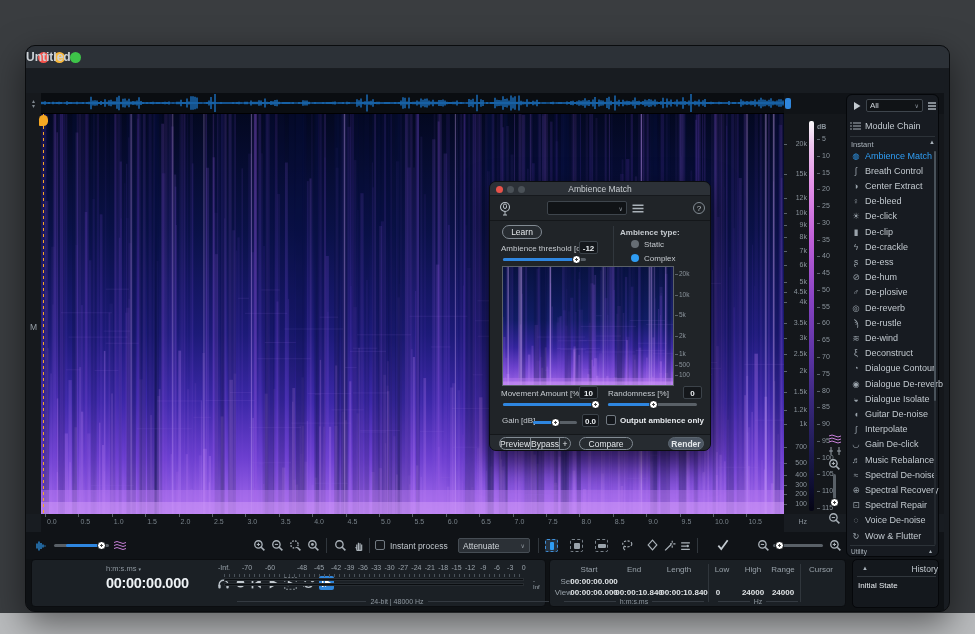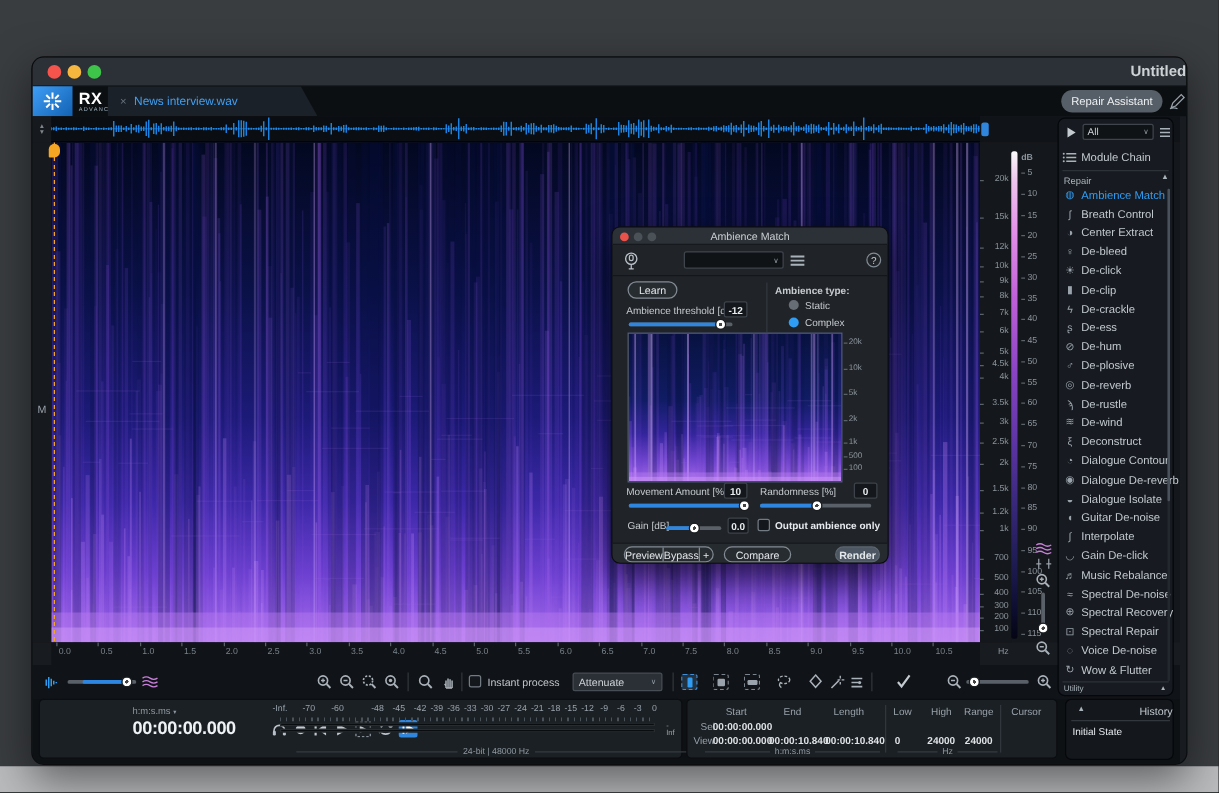--- a/index.html
+++ b/index.html
@@ -5,21 +5,21 @@
   html,body{margin:0;padding:0;background:#222;}
   *{box-sizing:border-box;font-family:"Liberation Sans","DejaVu Sans",sans-serif;}
   .stage{position:relative;width:975px;height:634px;background:#3a3d40;overflow:hidden;}
   .desk-bottom{position:absolute;left:0;top:613px;width:975px;height:21px;background:#b9bbbd;}
   .abs{position:absolute;}
   .window{position:absolute;left:25px;top:45px;width:925px;height:567px;background:#181c21;
           border-radius:10px;border:1px solid #0a0c0e;overflow:hidden;box-shadow:0 12px 35px rgba(0,0,0,.5);}
   
   .titlebar{position:absolute;left:0;top:0;width:100%;height:23px;background:#2c3137;border-bottom:1px solid #1a1d21;}
   .light{position:absolute;top:6px;width:11px;height:11px;border-radius:50%;}
-  .win-title{position:absolute;left:0;top:4px;width:100%;text-align:right;font-size:12px;font-weight:bold;color:#cdd2d6;}
+  .win-title{position:absolute;left:0;top:4px;width:100%;text-align:left;font-size:12px;font-weight:bold;color:#cdd2d6;}
   
   .tabbar{position:absolute;left:0;top:23px;width:100%;height:24px;background:#0c0f12;}
   .logo-tile{position:absolute;left:0;top:0;width:32px;height:24px;background:linear-gradient(135deg,#3f9ef5,#1262b4);display:flex;align-items:center;justify-content:center;}
   .rx-word{position:absolute;left:37px;top:2px;color:#fff;font-size:13px;font-weight:bold;letter-spacing:.5px;}
   .rx-sub{position:absolute;left:37px;top:16px;color:#9fb3c2;font-size:4.5px;letter-spacing:1px;}
   .tab{position:absolute;left:60px;top:0;width:168px;height:24px;background:#1b2129;
        clip-path:polygon(0 0,92% 0,100% 100%,0 100%);display:flex;align-items:center;padding-left:10px;gap:6px;}
   .tab-close{color:#6c757d;font-size:9px;}
   .tab-label{color:#3fa0f3;font-size:9.5px;}
   .ra-btn{position:absolute;left:823px;top:3px;width:81px;height:18px;background:#565f67;border-radius:9px;
@@ -116,37 +116,20 @@
 
   <div class="window" id="win">
 
     <div class="titlebar">
       <div class="light" style="left:12px;background:#f5544d;"></div>
       <div class="light" style="left:28px;background:#f6b73e;"></div>
       <div class="light" style="left:44px;background:#3ec449;"></div>
       <div class="win-title">Untitled</div>
     </div>
 
-    <div class="tabbar">
-      <div class="logo-tile">
-        <svg width="16" height="16" viewBox="0 0 16 16">
-          <path d="M8 1 V6 M8 10 V15 M1 8 H6 M10 8 H15 M3 3 L6 6 M10 10 L13 13 M13 3 L10 6 M6 10 L3 13" stroke="#fff" stroke-width="1.6" fill="none"></path>
-        </svg>
-      </div>
-      <div class="rx-word">RX</div>
-      <div class="rx-sub">ADVANCED</div>
-      <div class="tab">
-        <span class="tab-close">×</span>
-        <span class="tab-label">News interview.wav</span>
-      </div>
-      <div class="ra-btn">Repair Assistant</div>
-      <svg class="abs" style="left:908px;top:4px;" width="16" height="16" viewBox="0 0 16 16">
-        <path d="M3 13 l1.2-3.5 L11 2.7 l2.3 2.3 -6.8 6.8 Z M2 14 q3-1.5 6 0" stroke="#98a1a9" stroke-width="1" fill="none"></path>
-      </svg>
-    </div>
 
     <div class="ov-ctrl">
         <span>▴</span>
         <span>▾</span>
       </div>
     <div class="overview" id="overview">
         <svg viewBox="0 0 743 21" preserveAspectRatio="none" width="100%" height="100%">
           <rect x="0" y="10" width="743" height="1" fill="#1f8cf0" opacity="0.55"></rect>
           <path d="M0 9.20053579993571 V11.79946420006429 M2 9.236718168871812 V11.763281831128188 M4 8.677613989276631 V12.322386010723369 M6 9.753614982475348 V11.246385017524652 M8 9.364827551615809 V11.635172448384191 M10 9.970880395160467 V11.029119604839533 M12 9.313325606339298 V11.686674393660702 M14 9.631155264205837 V11.368844735794163 M16 9.569861753084632 V11.430138246915368 M18 9.27461242940026 V11.72538757059974 M20 9.444964561725484 V11.555035438274516 M22 9.879895717967253 V11.120104282032747 M24 9.823876172594668 V11.176123827405332 M26 8.684812335984228 V12.315187664015772 M28 9.54912019239232 V11.45087980760768 M30 9.503096934921619 V11.496903065078381 M32 9.808566901743676 V11.191433098256324 M34 9.771685296190757 V11.228314703809243 M36 9.228566978512596 V11.771433021487404 M38 9.600778713263933 V11.399221286736067 M40 9.766493981222853 V11.233506018777147 M42 9.417247233268455 V11.582752766731545 M44 9.95403102522438 V11.04596897477562 M46 9.39329318998125 V11.60670681001875 M48 9.256135389343095 V11.743864610656905 M50 4.0428458005999515 V16.957154199400048 M52 7.780245134727167 V13.219754865272833 M54 7.7134576333336975 V13.286542366666303 M56 7.835236836516248 V13.164763163483752 M58 9.48666168584994 V11.51333831415006 M60 8.291258800064504 V12.708741199935496 M62 9.431678523735687 V11.568321476264313 M64 6.437666808928187 V14.562333191071813 M66 9.188705876772259 V11.811294123227741 M68 7.63103259086253 V13.36896740913747 M70 7.157388309422708 V13.842611690577293 M72 8.575242694644418 V12.424757305355582 M74 8.685844017820905 V12.314155982179095 M76 4.494247918056872 V16.50575208194313 M78 2.848149521393151 V18.15185047860685 M80 9.238760921797503 V11.761239078202497 M82 6.1636293541850105 V14.83637064581499 M84 5.752281789454945 V15.247718210545056 M86 7.908622414754042 V13.091377585245958 M88 5.972229414141728 V15.027770585858272 M90 9.003248605062026 V11.996751394937974 M92 8.440621569765444 V12.559378430234556 M94 8.607144104681433 V12.392855895318567 M96 7.936132401742411 V13.06386759825759 M98 4.444742916204109 V16.55525708379589 M100 8.343057797668994 V12.656942202331006 M102 9.51802696004418 V11.48197303995582 M104 9.763583159709155 V11.236416840290845 M106 9.475556896755265 V11.524443103244735 M108 9.667510614016797 V11.332489385983203 M110 9.394555670858619 V11.605444329141381 M112 9.31376302471094 V11.68623697528906 M114 9.783832782033754 V11.216167217966246 M116 9.418788021159726 V11.581211978840274 M118 9.538279364043046 V11.461720635956954 M120 9.790766948364102 V11.209233051635898 M122 9.320921096262019 V11.679078903737981 M124 9.255314002211819 V11.744685997788181 M126 9.558853499013397 V11.441146500986603 M128 9.034870218813824 V11.965129781186176 M130 9.89562960932759 V11.10437039067241 M132 9.78830236559189 V11.21169763440811 M134 9.905679167018123 V11.094320832981877 M136 9.308461406132421 V11.691538593867579 M138 9.210381479193634 V11.789618520806366 M140 7.009318579749836 V13.990681420250164 M142 9.375268076035924 V11.624731923964076 M144 9.387409773960938 V11.612590226039062 M146 5.669648568788274 V15.330351431211726 M148 9.045500527337563 V11.954499472662437 M150 3.379839357574107 V17.620160642425894 M152 3.4575906043182014 V17.542409395681798 M154 3.8303355887268102 V17.16966441127319 M156 4.686981250329455 V16.313018749670544 M158 9.746166337535794 V11.253833662464206 M160 9.704524459924793 V11.295475540075207 M162 9.959176678191486 V11.040823321808514 M164 9.719239593166504 V11.280760406833496 M166 9.47690559036445 V11.52309440963555 M168 7.9919193775285695 V13.00808062247143 M170 4.155828065401849 V16.84417193459815 M172 9.280983115515948 V11.719016884484052 M174 1 V20 M176 9.749427636596108 V11.250572363403892 M178 9.66281721278225 V11.33718278721775 M180 9.538699157693749 V11.461300842306251 M182 9.588725770818407 V11.411274229181593 M184 9.827395869711133 V11.172604130288867 M186 9.618593502984659 V11.381406497015341 M188 9.618373796538624 V11.381626203461376 M190 9.726610800869116 V11.273389199130884 M192 9.504785147078701 V11.495214852921299 M194 9.788495352765775 V11.211504647234225 M196 9.357472645564691 V11.642527354435309 M198 9.252973823646537 V11.747026176353463 M200 9.839067906066342 V11.160932093933658 M202 9.862431428144887 V11.137568571855113 M204 9.174312972000015 V11.825687027999985 M206 9.303673445854184 V11.696326554145816 M208 9.915378753801518 V11.084621246198482 M210 7.762554910997571 V13.237445089002428 M212 9.091682141049688 V11.908317858950312 M214 9.226122731564104 V11.773877268435896 M216 9.225862407657116 V11.774137592342884 M218 7.6804015134861245 V13.319598486513875 M220 7.975344535498796 V13.024655464501205 M222 9.49329084188243 V11.50670915811757 M224 5.677343580799223 V15.322656419200776 M226 9.27934010771627 V11.72065989228373 M228 9.357719244791602 V11.642280755208398 M230 8.291934892524669 V12.708065107475331 M232 8.60564269924072 V12.39435730075928 M234 7.386803471319786 V13.613196528680213 M236 7.059825915451602 V13.9401740845484 M238 9.309203149703295 V11.690796850296705 M240 9.625711219583504 V11.374288780416496 M242 9.366016650649726 V11.633983349350274 M244 9.32792012138661 V11.67207987861339 M246 9.33807722746305 V11.66192277253695 M248 9.454481917365678 V11.545518082634322 M250 9.62252386716312 V11.37747613283688 M252 9.328404211312721 V11.671595788687279 M254 9.892019193569208 V11.107980806430792 M256 9.994400779155269 V11.005599220844731 M258 9.319480744432417 V11.680519255567583 M260 9.7072800295927 V11.2927199704073 M262 7.715067660272592 V13.284932339727408 M264 8.003688926768152 V12.996311073231848 M266 7.795985409145237 V13.204014590854763 M268 9.301665200712934 V11.698334799287066 M270 9.990328739951519 V11.009671260048481 M272 9.80825394234073 V11.19174605765927 M274 9.37365000479559 V11.62634999520441 M276 9.589939234587336 V11.410060765412664 M278 9.685800702351052 V11.314199297648948 M280 9.765312443936855 V11.234687556063145 M282 9.453871465220056 V11.546128534779944 M284 9.803866799084407 V11.196133200915593 M286 9.448516009863706 V11.551483990136294 M288 9.378937368550774 V11.621062631449226 M290 9.335235624464246 V11.664764375535754 M292 9.130292551482512 V11.869707448517488 M294 8.909822920551258 V12.090177079448742 M296 9.856936161153454 V11.143063838846546 M298 9.68391816452328 V11.31608183547672 M300 9.621652396964679 V11.378347603035321 M302 9.347286516869108 V11.652713483130892 M304 9.981500134981005 V11.018499865018995 M306 9.30836254624108 V11.69163745375892 M308 9.400479473639503 V11.599520526360497 M310 9.968066522091657 V11.031933477908343 M312 9.972810729207849 V11.027189270792151 M314 9.996224267033964 V11.003775732966036 M316 6.662680835275349 V14.33731916472465 M318 7.711836975636586 V13.288163024363413 M320 5.830558342480204 V15.169441657519796 M322 9.122506742559882 V11.877493257440118 M324 8.665292873731502 V12.334707126268498 M326 1.6735065771351572 V19.326493422864843 M328 8.657999358256015 V12.342000641743985 M330 8.13148564546216 V12.86851435453784 M332 6.454010441640954 V14.545989558359047 M334 9.356631827831109 V11.643368172168891 M336 9.181957974932175 V11.818042025067825 M338 9.125930096405918 V11.874069903594082 M340 9.765929556156475 V11.234070443843525 M342 9.842088695541996 V11.157911304458004 M344 9.325621539412822 V11.674378460587178 M346 9.530512672444113 V11.469487327555887 M348 9.500790509349104 V11.499209490650896 M350 9.78495529358506 V11.21504470641494 M352 9.669459377820353 V11.330540622179647 M354 9.52265403770034 V11.47734596229966 M356 9.660125820925519 V11.339874179074481 M358 9.36526208417651 V11.63473791582349 M360 7.848601348840305 V13.151398651159695 M362 4.565054127295032 V16.43494587270497 M364 4.8605114357520245 V16.139488564247976 M366 8.899559759643793 V12.100440240356207 M368 4.714914741204279 V16.28508525879572 M370 9.453828847454725 V11.546171152545275 M372 9.104607011281953 V11.895392988718047 M374 9.233055552047219 V11.766944447952781 M376 7.991777817884008 V13.008222182115992 M378 9.007843516739259 V11.992156483260741 M380 5.764287425936386 V15.235712574063614 M382 7.164812747002118 V13.835187252997882 M384 5.979485409886064 V15.020514590113937 M386 5.75249903400697 V15.24750096599303 M388 7.880181680777606 V13.119818319222393 M390 9.037595588031419 V11.962404411968581 M392 7.115979560752734 V13.884020439247266 M394 9.188891868030359 V11.811108131969641 M396 9.192605059492388 V11.807394940507612 M398 7.309006128886395 V13.690993871113605 M400 7.320148921359618 V13.679851078640382 M402 6.748171898673073 V14.251828101326927 M404 7.966406080738962 V13.033593919261037 M406 9.08638270239305 V11.91361729760695 M408 9.333721138971727 V11.666278861028273 M410 9.346042980321704 V11.653957019678296 M412 9.312074546940659 V11.687925453059341 M414 9.2066285509647 V11.7933714490353 M416 7.786887381419952 V13.213112618580048 M418 9.609956577983665 V11.390043422016335 M420 9.423949189215875 V11.576050810784125 M422 9.66135574749734 V11.33864425250266 M424 9.987454809615135 V11.012545190384865 M426 9.738124927383906 V11.261875072616094 M428 6.273505999002558 V14.726494000997441 M430 7.0870657254905005 V13.9129342745095 M432 5.938175224983887 V15.061824775016113 M434 9.156585974115153 V11.843414025884847 M436 1.73652024928219 V19.26347975071781 M438 9.37000255317777 V11.62999744682223 M440 6.616977693096111 V14.38302230690389 M442 7.383680421230109 V13.616319578769891 M444 9.90897198799484 V11.09102801200516 M446 9.50670844293512 V11.49329155706488 M448 9.950312228850235 V11.049687771149765 M450 9.548551169945183 V11.451448830054817 M452 9.484583303578452 V11.515416696421548 M454 4.928792588010426 V16.071207411989576 M456 7.124499781888577 V13.875500218111423 M458 7.263250446771442 V13.736749553228558 M460 7.691305733545104 V13.308694266454896 M462 3.3298773881363584 V17.67012261186364 M464 6.260591701915364 V14.739408298084637 M466 5.693799099710354 V15.306200900289646 M468 7.9597657841761755 V13.040234215823824 M470 2.7458677169612864 V18.254132283038714 M472 4.6358021645834695 V16.36419783541653 M474 3.2969119897111856 V17.703088010288816 M476 9.135178206449321 V11.864821793550679 M478 2.686741065848941 V18.313258934151058 M480 8.049921416743512 V12.950078583256488 M482 8.811598858823212 V12.188401141176788 M484 9.2907818666707 V11.7092181333293 M486 6.693252782327322 V14.306747217672678 M488 9.218487817465189 V11.781512182534811 M490 9.422934950468687 V11.577065049531313 M492 8.140697426841683 V12.859302573158317 M494 8.958541166784558 V12.041458833215442 M496 7.2075793035323255 V13.792420696467675 M498 9.40052870372335 V11.59947129627665 M500 9.967213238760463 V11.032786761239537 M502 9.713156683981957 V11.286843316018043 M504 9.75568643834241 V11.24431356165759 M506 9.973347747686015 V11.026652252313985 M508 9.885555222577208 V11.114444777422792 M510 9.392363885879686 V11.607636114120314 M512 9.297161841065233 V11.702838158934767 M514 9.929239628431032 V11.070760371568968 M516 9.740034453077257 V11.259965546922743 M518 9.34025308347319 V11.65974691652681 M520 9.568171326987525 V11.431828673012475 M522 9.644740134312185 V11.355259865687815 M524 9.639621734078798 V11.360378265921202 M526 8.839549704260216 V12.160450295739784 M528 9.354122817192925 V11.645877182807075 M530 8.333582391736691 V12.666417608263309 M532 8.167916954743502 V12.832083045256498 M534 9.356164796424213 V11.643835203575787 M536 8.764784330583048 V12.235215669416952 M538 7.616940419283125 V13.383059580716875 M540 8.15041880852825 V12.84958119147175 M542 7.605107689363315 V13.394892310636685 M544 5.4064352394506825 V15.593564760549317 M546 7.897361175516886 V13.102638824483114 M548 7.442572489337267 V13.557427510662734 M550 9.243235627508058 V11.756764372491942 M552 6.942704595969888 V14.057295404030112 M554 4.08147311931326 V16.91852688068674 M556 9.389376474997722 V11.610623525002278 M558 6.908628912597846 V14.091371087402154 M560 7.742940599214807 V13.257059400785193 M562 7.9023809489815475 V13.097619051018452 M564 9.05697049665455 V11.94302950334545 M566 5.147351101266434 V15.852648898733566 M568 3.937938524633151 V17.06206147536685 M570 8.209778815446324 V12.790221184553676 M572 9.49481798147587 V11.50518201852413 M574 2.6734204111053828 V18.326579588894617 M576 8.680839534535927 V12.319160465464073 M578 7.174208134146404 V13.825791865853596 M580 9.456814101671016 V11.543185898328984 M582 7.0995347756446066 V13.900465224355393 M584 8.722664947033522 V12.277335052966478 M586 8.228483050700333 V12.771516949299667 M588 8.335565473174356 V12.664434526825644 M590 8.995179525415981 V12.004820474584019 M592 7.612235491180176 V13.387764508819824 M594 4.809527934218347 V16.190472065781652 M596 8.444655295125544 V12.555344704874456 M598 8.069648510299933 V12.930351489700067 M600 9.15529323620675 V11.84470676379325 M602 8.5312228294929 V12.4687771705071 M604 6.7091058311442735 V14.290894168855726 M606 7.527257646566996 V13.472742353433004 M608 6.339364002809938 V14.660635997190063 M610 6.7902001272392525 V14.209799872760748 M612 8.051778238392098 V12.948221761607902 M614 6.898603649936593 V14.101396350063407 M616 8.969826899872107 V12.030173100127893 M618 9.418196913576399 V11.581803086423601 M620 8.59330759217682 V12.40669240782318 M622 4.9011809492863065 V16.098819050713693 M624 9.404108755440264 V11.595891244559736 M626 5.655189810756589 V15.344810189243411 M628 8.771613223193752 V12.228386776806248 M630 6.805523886285629 V14.194476113714371 M632 9.436401485482053 V11.563598514517947 M634 8.883079183111269 V12.116920816888731 M636 6.812756078601025 V14.187243921398975 M638 8.90314474741129 V12.09685525258871 M640 8.563123532991547 V12.436876467008453 M642 4.488398214145377 V16.511601785854623 M644 8.375636051681864 V12.624363948318136 M646 9.129846320146997 V11.870153679853003 M648 7.984954046294342 V13.015045953705659 M650 1 V20 M652 9.11292409440556 V11.88707590559444 M654 8.214044163903328 V12.785955836096672 M656 8.641172423327797 V12.358827576672203 M658 6.780922323268401 V14.2190776767316 M660 9.177550032965895 V11.822449967034105 M662 7.624370800627174 V13.375629199372826 M664 6.221093026858616 V14.778906973141384 M666 9.451025220879847 V11.548974779120153 M668 9.553704379663666 V11.446295620336334 M670 9.313591371529546 V11.686408628470454 M672 9.536512475617469 V11.463487524382531 M674 9.758021713308068 V11.241978286691932 M676 9.666848498055176 V11.333151501944824 M678 9.281095965989444 V11.718904034010556 M680 9.36431719929181 V11.63568280070819 M682 9.657935171042539 V11.342064828957461 M684 9.753368663300467 V11.246631336699533 M686 9.73233934442156 V11.26766065557844 M688 8.43851714157896 V12.56148285842104 M690 9.938997274608816 V11.061002725391184 M692 9.42272141772449 V11.57727858227551 M694 9.361234136745908 V11.638765863254092 M696 9.99276578910312 V11.00723421089688 M698 9.39200512365997 V11.60799487634003 M700 6.485526904555986 V14.514473095444014 M702 8.192282208513618 V12.807717791486382 M704 8.832749498305587 V12.167250501694413 M706 8.28644116167479 V12.71355883832521 M708 8.875106923078008 V12.124893076921992 M710 8.252114649677972 V12.747885350322028 M712 8.289400075758406 V12.710599924241594 M714 6.714062405574392 V14.285937594425608 M716 9.037793657715165 V11.962206342284835 M718 6.972956109663431 V14.027043890336568 M720 4.934797860037183 V16.065202139962818 M722 6.7804379364838505 V14.21956206351615 M724 6.985364606715676 V14.014635393284324 M726 8.180643227766943 V12.819356772233057 M728 7.177489471680117 V13.822510528319883 M730 5.589268212992316 V15.410731787007684 M732 8.101314065694657 V12.898685934305343 M734 8.647716387837235 V12.352283612162765 M736 7.950064028135483 V13.049935971864517 M738 6.691407673352375 V14.308592326647625 M740 6.645013431079757 V14.354986568920243 M742 7.945719383841347 V13.054280616158653 " stroke="#1f8cf0" stroke-width="1.1" fill="none"></path>
         </svg>
@@ -1177,21 +1160,21 @@
       <div class="sb-row" style="top:23px;height:15px;">
         <svg class="sb-icon" style="width:18px;" width="12" height="10" viewBox="0 0 12 10">
             <path d="M3 2 h8 M3 5 h8 M3 8 h8" stroke="#aab2b9" stroke-width="1.2"></path>
             <circle cx="1" cy="2" r=".8" fill="#aab2b9"></circle>
             <circle cx="1" cy="5" r=".8" fill="#aab2b9"></circle>
             <circle cx="1" cy="8" r=".8" fill="#aab2b9"></circle>
           </svg>
         <span class="sb-label">Module Chain</span>
       </div>
       <div class="sb-divider" style="top:41px;"></div>
-      <div class="sb-hdr" style="left:4px;top:45px;">Repair</div>
+      <div class="sb-hdr" style="left:4px;top:45px;">Instant</div>
       <div class="sb-hdr" style="left:82px;top:44px;font-size:6px;">▲</div>
       <div id="moduleList">
           <div class="sb-row" style="top: 53px; height: 15.2px;">
             <span class="sb-icon" style="color: rgb(47, 157, 244);">◍</span>
             <span class="sb-label" style="color: rgb(47, 157, 244);">Ambience Match</span>
           </div>
           <div class="sb-row" style="top: 68.2px; height: 15.2px;">
             <span class="sb-icon">ʃ</span>
             <span class="sb-label">Breath Control</span>
           </div>

